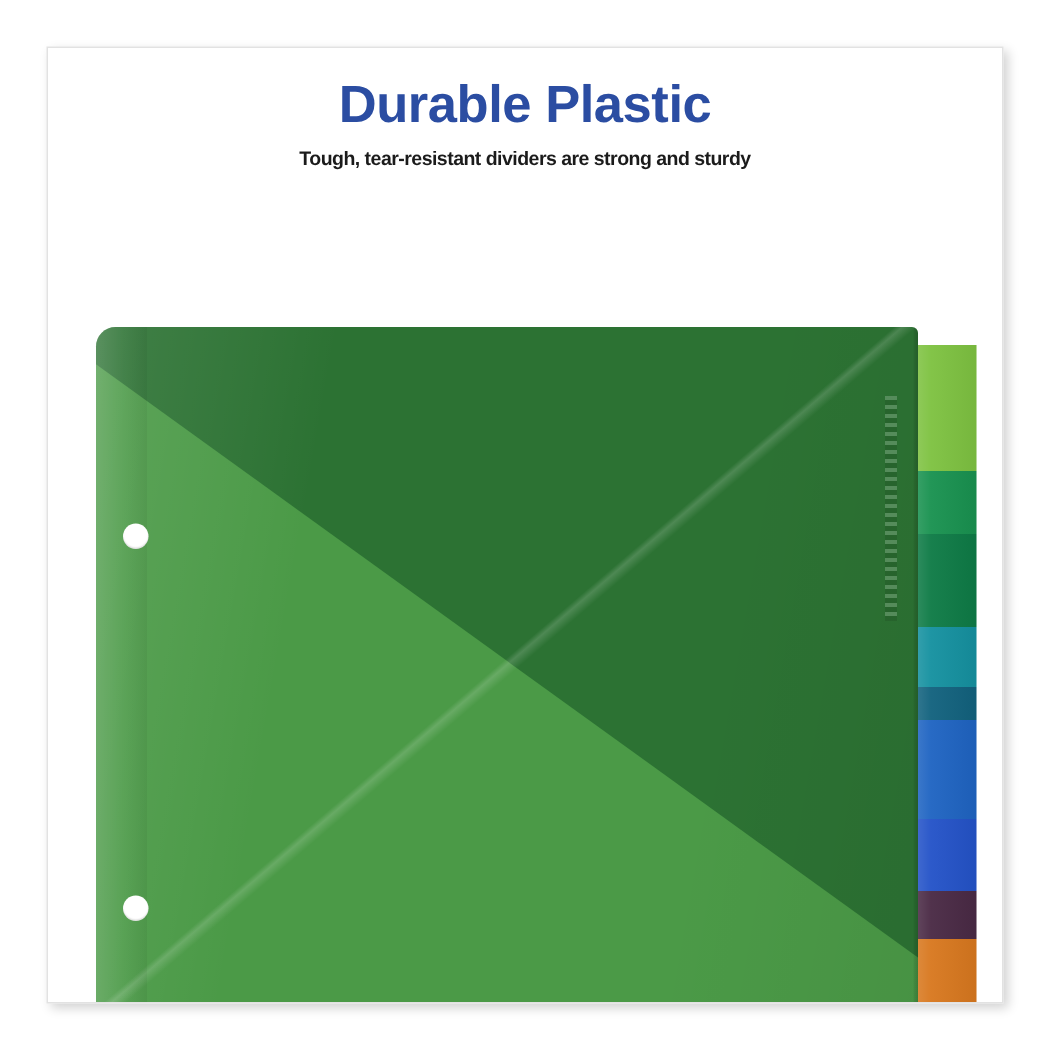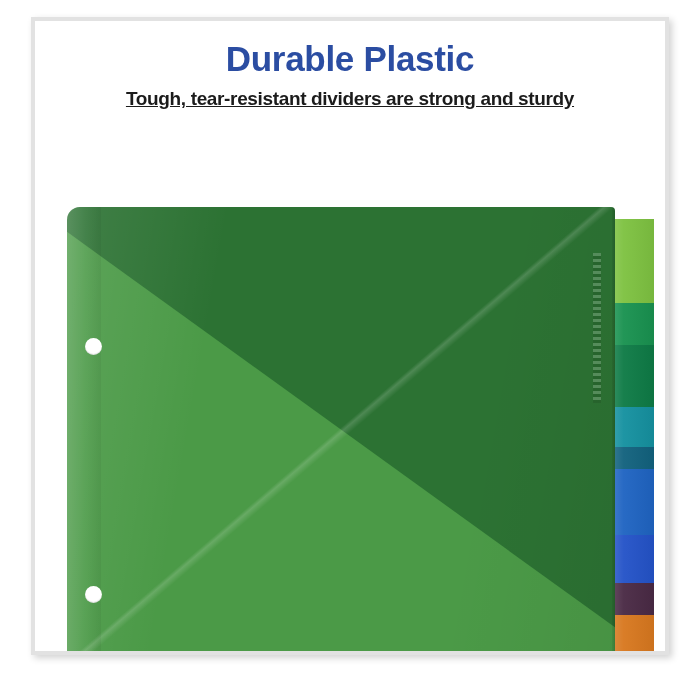--- a/index.html
+++ b/index.html
@@ -19,25 +19,25 @@
     position: relative;
     width: 700px;
     height: 700px;
     background: #ffffff;
   }
 
   
   #card {
     position: absolute;
     left: 31px;
-    top: 17px;
+    top: 31px;
     width: 638px;
     height: 638px;
     background: #ffffff;
-    border: 4px solid #a21caf;
+    border: 1px solid #a21caf;
     box-shadow: 3px 3px 7px rgba(0,0,0,0.18);
     overflow: hidden;
     box-sizing: border-box;
   }
 
   
   #headline-block {
     position: absolute;
     left: 0;
     top: 18px;
@@ -51,25 +51,24 @@
     font-size: 35px;
     letter-spacing: -0.3px;
     color: #2b4da2;
     line-height: 1.12;
   }
   #subtitle {
     margin: 8px auto 0 auto;
     width: 565px;
     font-family: "Liberation Sans", sans-serif;
     font-weight: 600;
-    font-size: 19px;
+    font-size: 13px;
     letter-spacing: -0.35px;
     color: #1b1b1b;
     line-height: 1.32;
-    text-decoration: underline;
   }
 
   
   #photo {
     position: absolute;
     left: 0;
     top: 122px;
     width: 636px;
     height: 514px;
     overflow: hidden;

